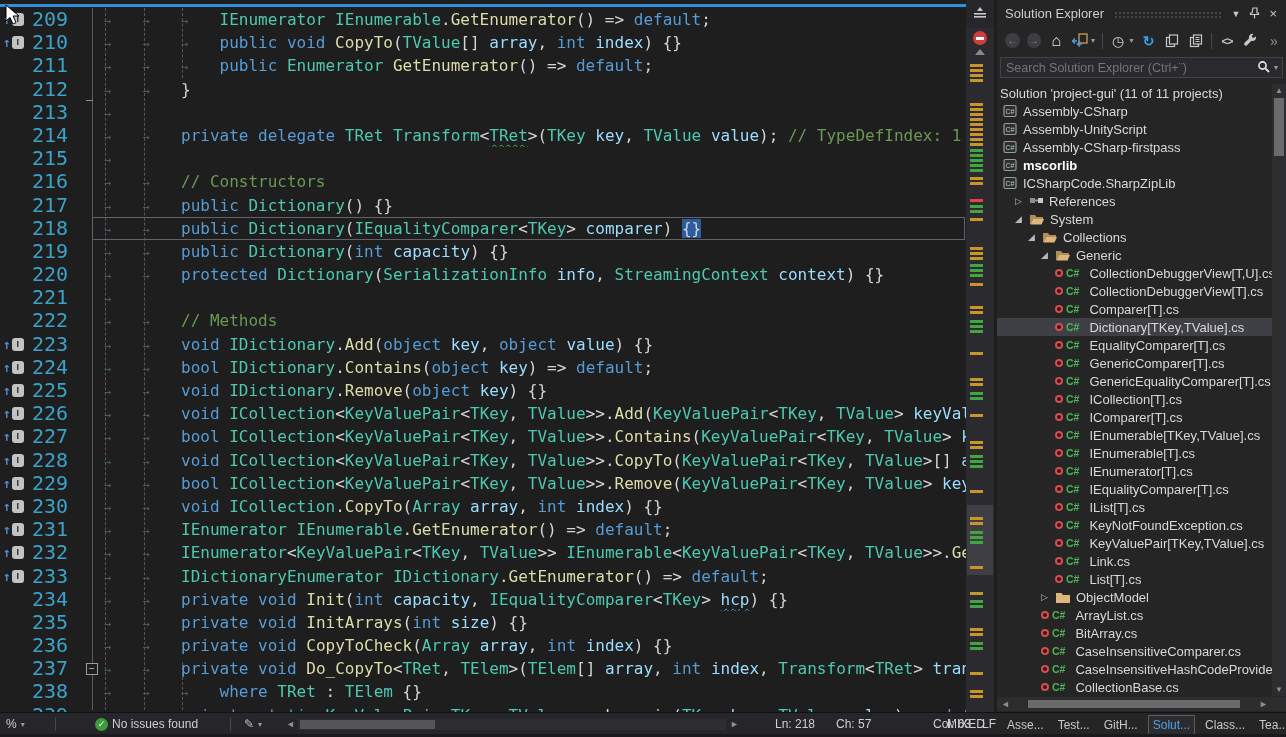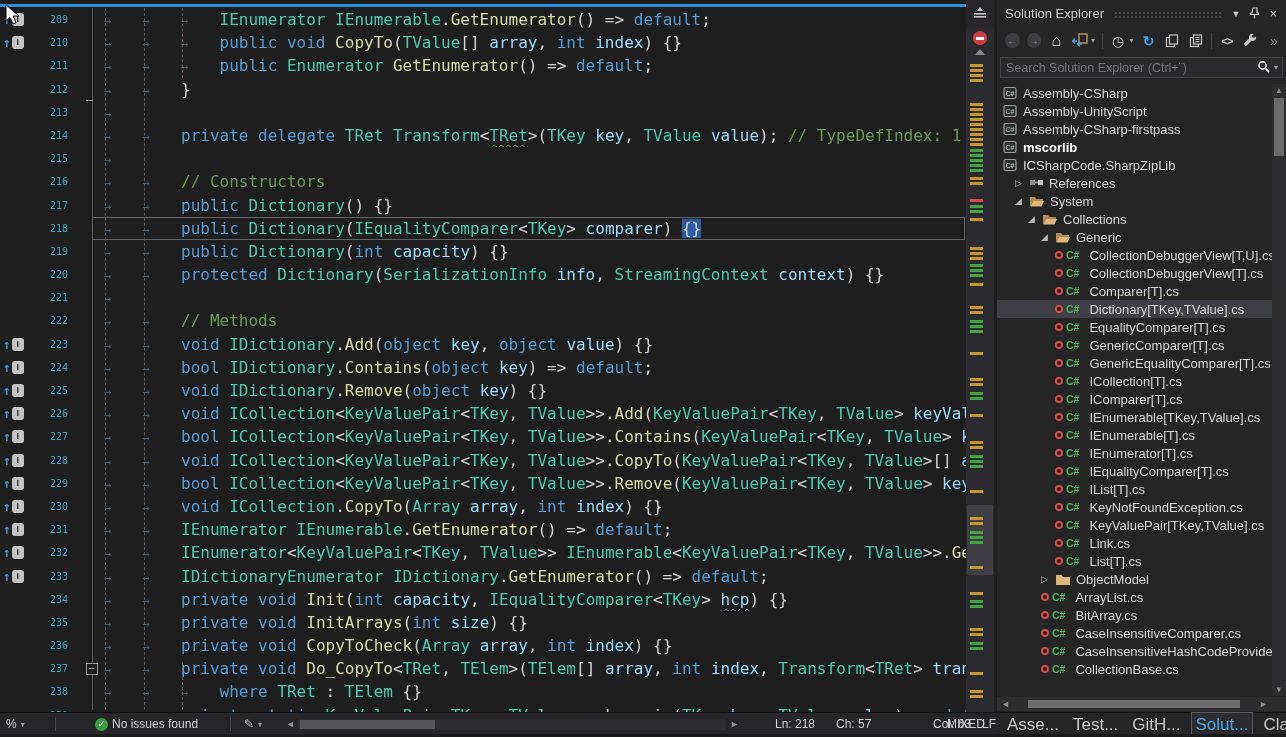--- a/index.html
+++ b/index.html
@@ -7,21 +7,21 @@
   #stage { position:relative; width:1286px; height:737px; background:#1e1e1e; }
 
   
   #editor { position:absolute; left:0; top:0; width:994px; height:712px; background:var(--bg); overflow:hidden; }
   #topline { position:absolute; left:0; top:4px; width:966px; height:3px; background:var(--accentTop); }
   #rows { position:absolute; left:0; top:8px; width:966px; height:704px; overflow:hidden; z-index:2; }
   .crow { position:relative; height:23.2px; line-height:23.2px; white-space:pre; font-family:"DejaVu Sans Mono",monospace; font-size:16px; color:var(--plain); display:flex; }
   .gcell { flex:0 0 30px; display:inline-flex; align-items:center; padding-left:3px; }
   .garr { color:#4a8fd6; font-size:13px; font-weight:bold; line-height:1; }
   .gbox { display:inline-block; width:12px; height:13px; margin-left:1px; background:#c3c3c3; border-radius:3px; color:#2a2a2a; font-size:9px; font-weight:bold; line-height:13px; text-align:center; font-family:"Liberation Sans",sans-serif; }
-  .lnum { flex:0 0 46px; text-align:right; padding-right:8px; color:var(--lineNum); font-size:10px; }
+  .lnum { flex:0 0 46px; text-align:right; padding-right:8px; color:var(--lineNum); font-size:20px; }
   .ccode { flex:1 1 auto; padding-left:28px; overflow:hidden; }
   .tab { display:inline-block; width:38.5px; color:var(--tabArrow); font-size:12px; }
   .sg-k{color:var(--keyword);} .sg-t{color:var(--type);} .sg-m{color:var(--method);}
   .sg-p{color:var(--ident);} .sg-c{color:var(--comment);} .sg-d{color:var(--plain);}
   .sel { background:var(--selBg); }
   .sqg { text-decoration:underline wavy #4ca64c 1px; text-underline-offset:3px; }
   .sqb { text-decoration:underline wavy #4fa5d6 1px; text-underline-offset:3px; }
   .crow.cur::after { content:""; position:absolute; left:92px; right:1px; top:0; bottom:0; border:1px solid var(--curLineBorder); pointer-events:none; }
   .foldbox { position:absolute; left:86px; top:6px; width:12px; height:12px; border:1px solid #9a9a9a; background:var(--bg); color:#cfcfcf; font-size:10px; line-height:10px; text-align:center; z-index:4; font-family:"Liberation Sans",sans-serif; }
   .guide { position:absolute; top:8px; width:0; border-left:1px dashed var(--guide); z-index:1; }
@@ -74,21 +74,21 @@
   .lockdot { display:inline-block; width:8px; height:8px; border-radius:50%; border:2px solid var(--lockRed); background:#3a1214; margin-right:3px; }
   .cstag { color:var(--csGreen); font-weight:bold; font-size:10.5px; margin-right:5px; font-family:"Liberation Sans",sans-serif; }
   
   #pvscroll { position:absolute; left:275px; top:84px; width:14px; height:612px; background:#2d2d30; }
   #pvthumb { position:absolute; left:2px; top:14px; width:10px; height:58px; background:#6b6b6b; }
   .pvarrow { position:absolute; left:3px; color:#8f8f8f; font-size:8px; }
   #phscroll { position:absolute; left:0; top:697px; width:275px; height:14px; background:#2d2d30; display:flex; align-items:center; }
   #phthumb { position:absolute; left:31px; top:3px; width:212px; height:8px; background:#6b6b6b; }
   #pcorner { position:absolute; left:275px; top:697px; width:14px; height:14px; background:#2d2d30; }
   
-  #ptabs { position:absolute; left:997px; top:712px; width:289px; height:25px; background:var(--panelBg); border-top:1px solid #111; display:flex; align-items:center; gap:6px; padding-left:6px; font-size:17px; color:#c8c8c8; z-index:11; }
+  #ptabs { position:absolute; left:997px; top:712px; width:289px; height:25px; background:var(--panelBg); border-top:1px solid #111; display:flex; align-items:center; gap:6px; padding-left:6px; font-size:12px; color:#c8c8c8; z-index:11; }
   .ptab { padding:2px 4px; }
   .ptab.active { color:#4fa3e3; border:1px solid #5a5a60; background:#2b2b30; }
   #botline { position:absolute; left:0; top:734px; width:1286px; height:3px; background:#1a1a1c; z-index:12; }
 </style>
 </head>
 <body>
 
 <div id="stage">
 
   <div id="editor">
@@ -296,20 +296,23 @@
       <input type="text" value="" placeholder="Search Solution Explorer (Ctrl+¨)" style="">
       <span style="margin-right:4px;">
         <svg width="13" height="13" viewBox="0 0 13 13">
             <circle cx="5.5" cy="5.5" r="3.6" fill="none" stroke="#e8e8e8" stroke-width="1.6"></circle>
             <path d="M8.3 8.3 L12 12" stroke="#e8e8e8" stroke-width="1.8"></path>
           </svg>
       </span>
       <span class="caret" style="margin-right:4px;">▾</span>
     </div>
     <div id="tree">
+        <div class="trow lv0">
+          <span>Solution 'project-gui' (11 of 11 projects)</span>
+        </div>
         <div class="trow lv1">
           <span class="ticon">
             <svg width="15" height="14" viewBox="0 0 15 14">
               <rect x="1" y="1.5" width="12" height="11" rx="1.5" fill="#2f2f33" stroke="#9b9b9b" stroke-width="1.2"></rect>
               <text x="7" y="10" text-anchor="middle" font-size="7" font-family="Liberation Sans" fill="#a8d5a8">C#</text>
             </svg>
           </span>
           <span>Assembly-CSharp</span>
         </div>
         <div class="trow lv1">

